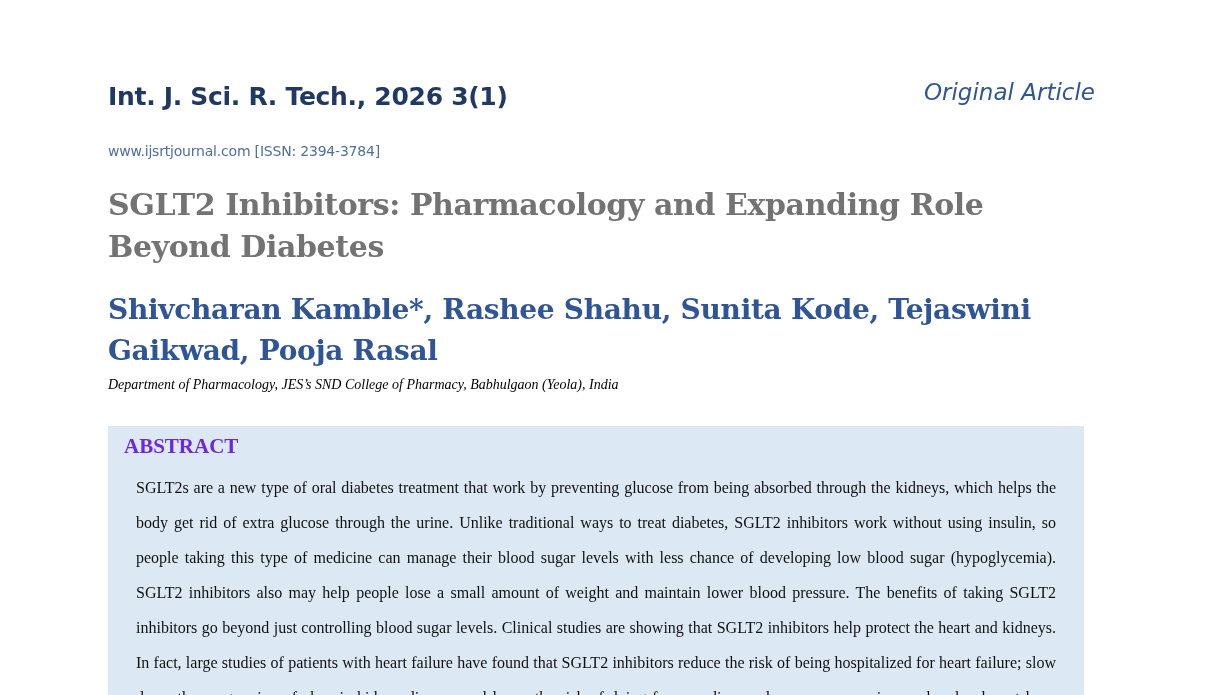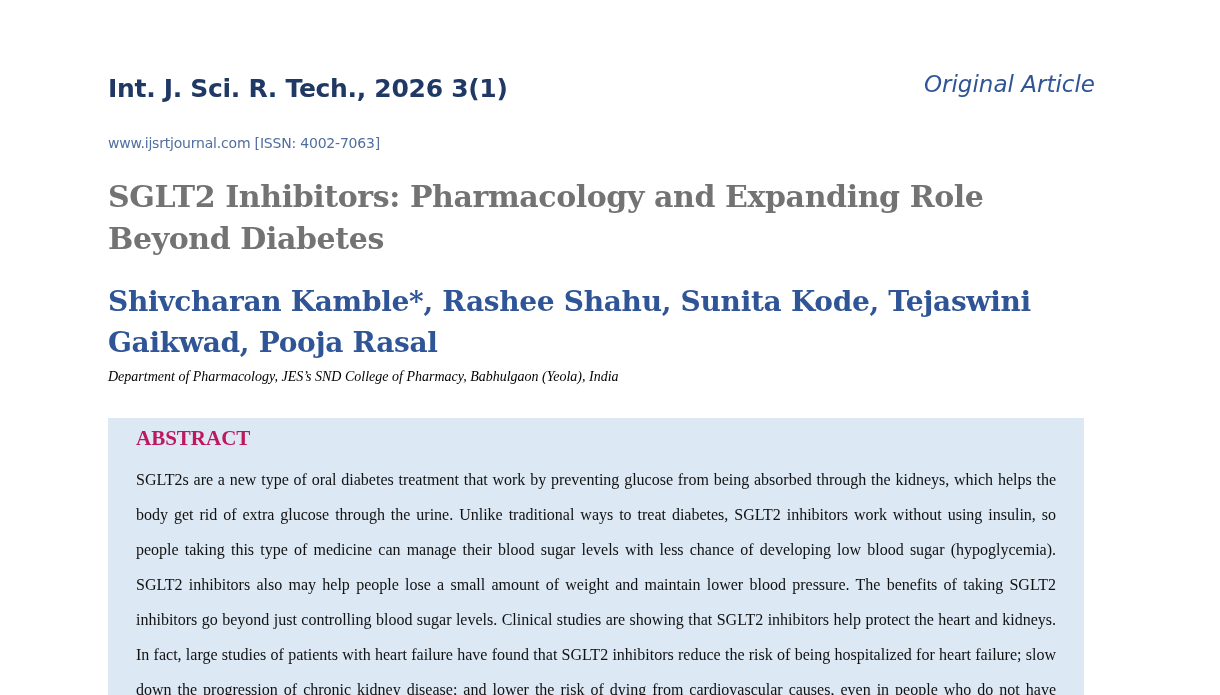--- a/index.html
+++ b/index.html
@@ -1,21 +1,21 @@
 <!DOCTYPE html>
 <html><head>
 <meta charset="utf-8">
 <style>
   html, body { margin: 0; padding: 0; }
   body {
     width: 1220px; height: 695px; overflow: hidden;
     background: #ffffff;
     position: relative;
   }
-  .page { position: absolute; left: 0; top: 0; width: 1220px; height: 556px; }
+  .page { position: absolute; left: 0; top: 8px; width: 1220px; height: 556px; }
   .journal-title {
     position: absolute; left: 108px; top: 74px;
     font-family: "DejaVu Sans", sans-serif;
     font-weight: bold; font-size: 25px; letter-spacing: -0.3px;
     color: #1f3864; white-space: nowrap;
   }
   .journal-sub {
     position: absolute; left: 108px;
     font-family: "DejaVu Sans", sans-serif;
     font-size: 14px; color: #4f6fa0; white-space: nowrap; letter-spacing: -0.2px;
@@ -44,35 +44,35 @@
     font-family: "Liberation Serif", serif;
     font-style: italic; font-size: 14px; color: #000000;
   }
   .abstract-box {
     position: absolute; left: 108px; top: 418px; width: 976px; height: 290px;
     background: #dce8f4;
     box-sizing: border-box; padding: 8px 16px 0 16px;
   }
   .abstract-heading {
     font-family: "Liberation Serif", serif;
-    font-weight: bold; font-size: 21px; color: #be185d;
-    line-height: 24px; margin: 0 0 2px 12px;
+    font-weight: bold; font-size: 21px; color: #6d28d9;
+    line-height: 24px; margin: 0 0 2px 0;
   }
   .abstract-body {
     font-family: "Liberation Serif", serif;
     font-size: 16px; line-height: 35px; color: #111111;
     text-align: justify; margin: 12px;
   }
 </style>
 </head>
 <body>
 
 <div class="page">
   <div class="journal-title">Int. J. Sci. R. Tech., 2026 3(1)</div>
-  <div class="journal-sub line2">www.ijsrtjournal.com [ISSN: 4002-7063]</div>
+  <div class="journal-sub line2">www.ijsrtjournal.com [ISSN: 2394-3784]</div>
   <div class="article-type">Original Article</div>
 
   <div class="paper-title">SGLT2 Inhibitors: Pharmacology and Expanding Role Beyond Diabetes</div>
   <div class="authors">Shivcharan Kamble*, Rashee Shahu, Sunita Kode, Tejaswini Gaikwad, Pooja Rasal</div>
   <div class="affiliation">Department of Pharmacology, JES’s SND College of Pharmacy, Babhulgaon (Yeola), India</div>
 
   <div class="abstract-box">
     <div class="abstract-heading">ABSTRACT</div>
     <p class="abstract-body">SGLT2s are a new type of oral diabetes treatment that work by preventing glucose from being absorbed through the kidneys, which helps the body get rid of extra glucose through the urine. Unlike traditional ways to treat diabetes, SGLT2 inhibitors work without using insulin, so people taking this type of medicine can manage their blood sugar levels with less chance of developing low blood sugar (hypoglycemia). SGLT2 inhibitors also may help people lose a small amount of weight and maintain lower blood pressure. The benefits of taking SGLT2 inhibitors go beyond just controlling blood sugar levels. Clinical studies are showing that SGLT2 inhibitors help protect the heart and kidneys. In fact, large studies of patients with heart failure have found that SGLT2 inhibitors reduce the risk of being hospitalized for heart failure; slow down the progression of chronic kidney disease; and lower the risk of dying from cardiovascular causes, even in people who do not have diabetes. The additional benefits of taking SGLT2 inhibitors may be due to</p>
   </div>

